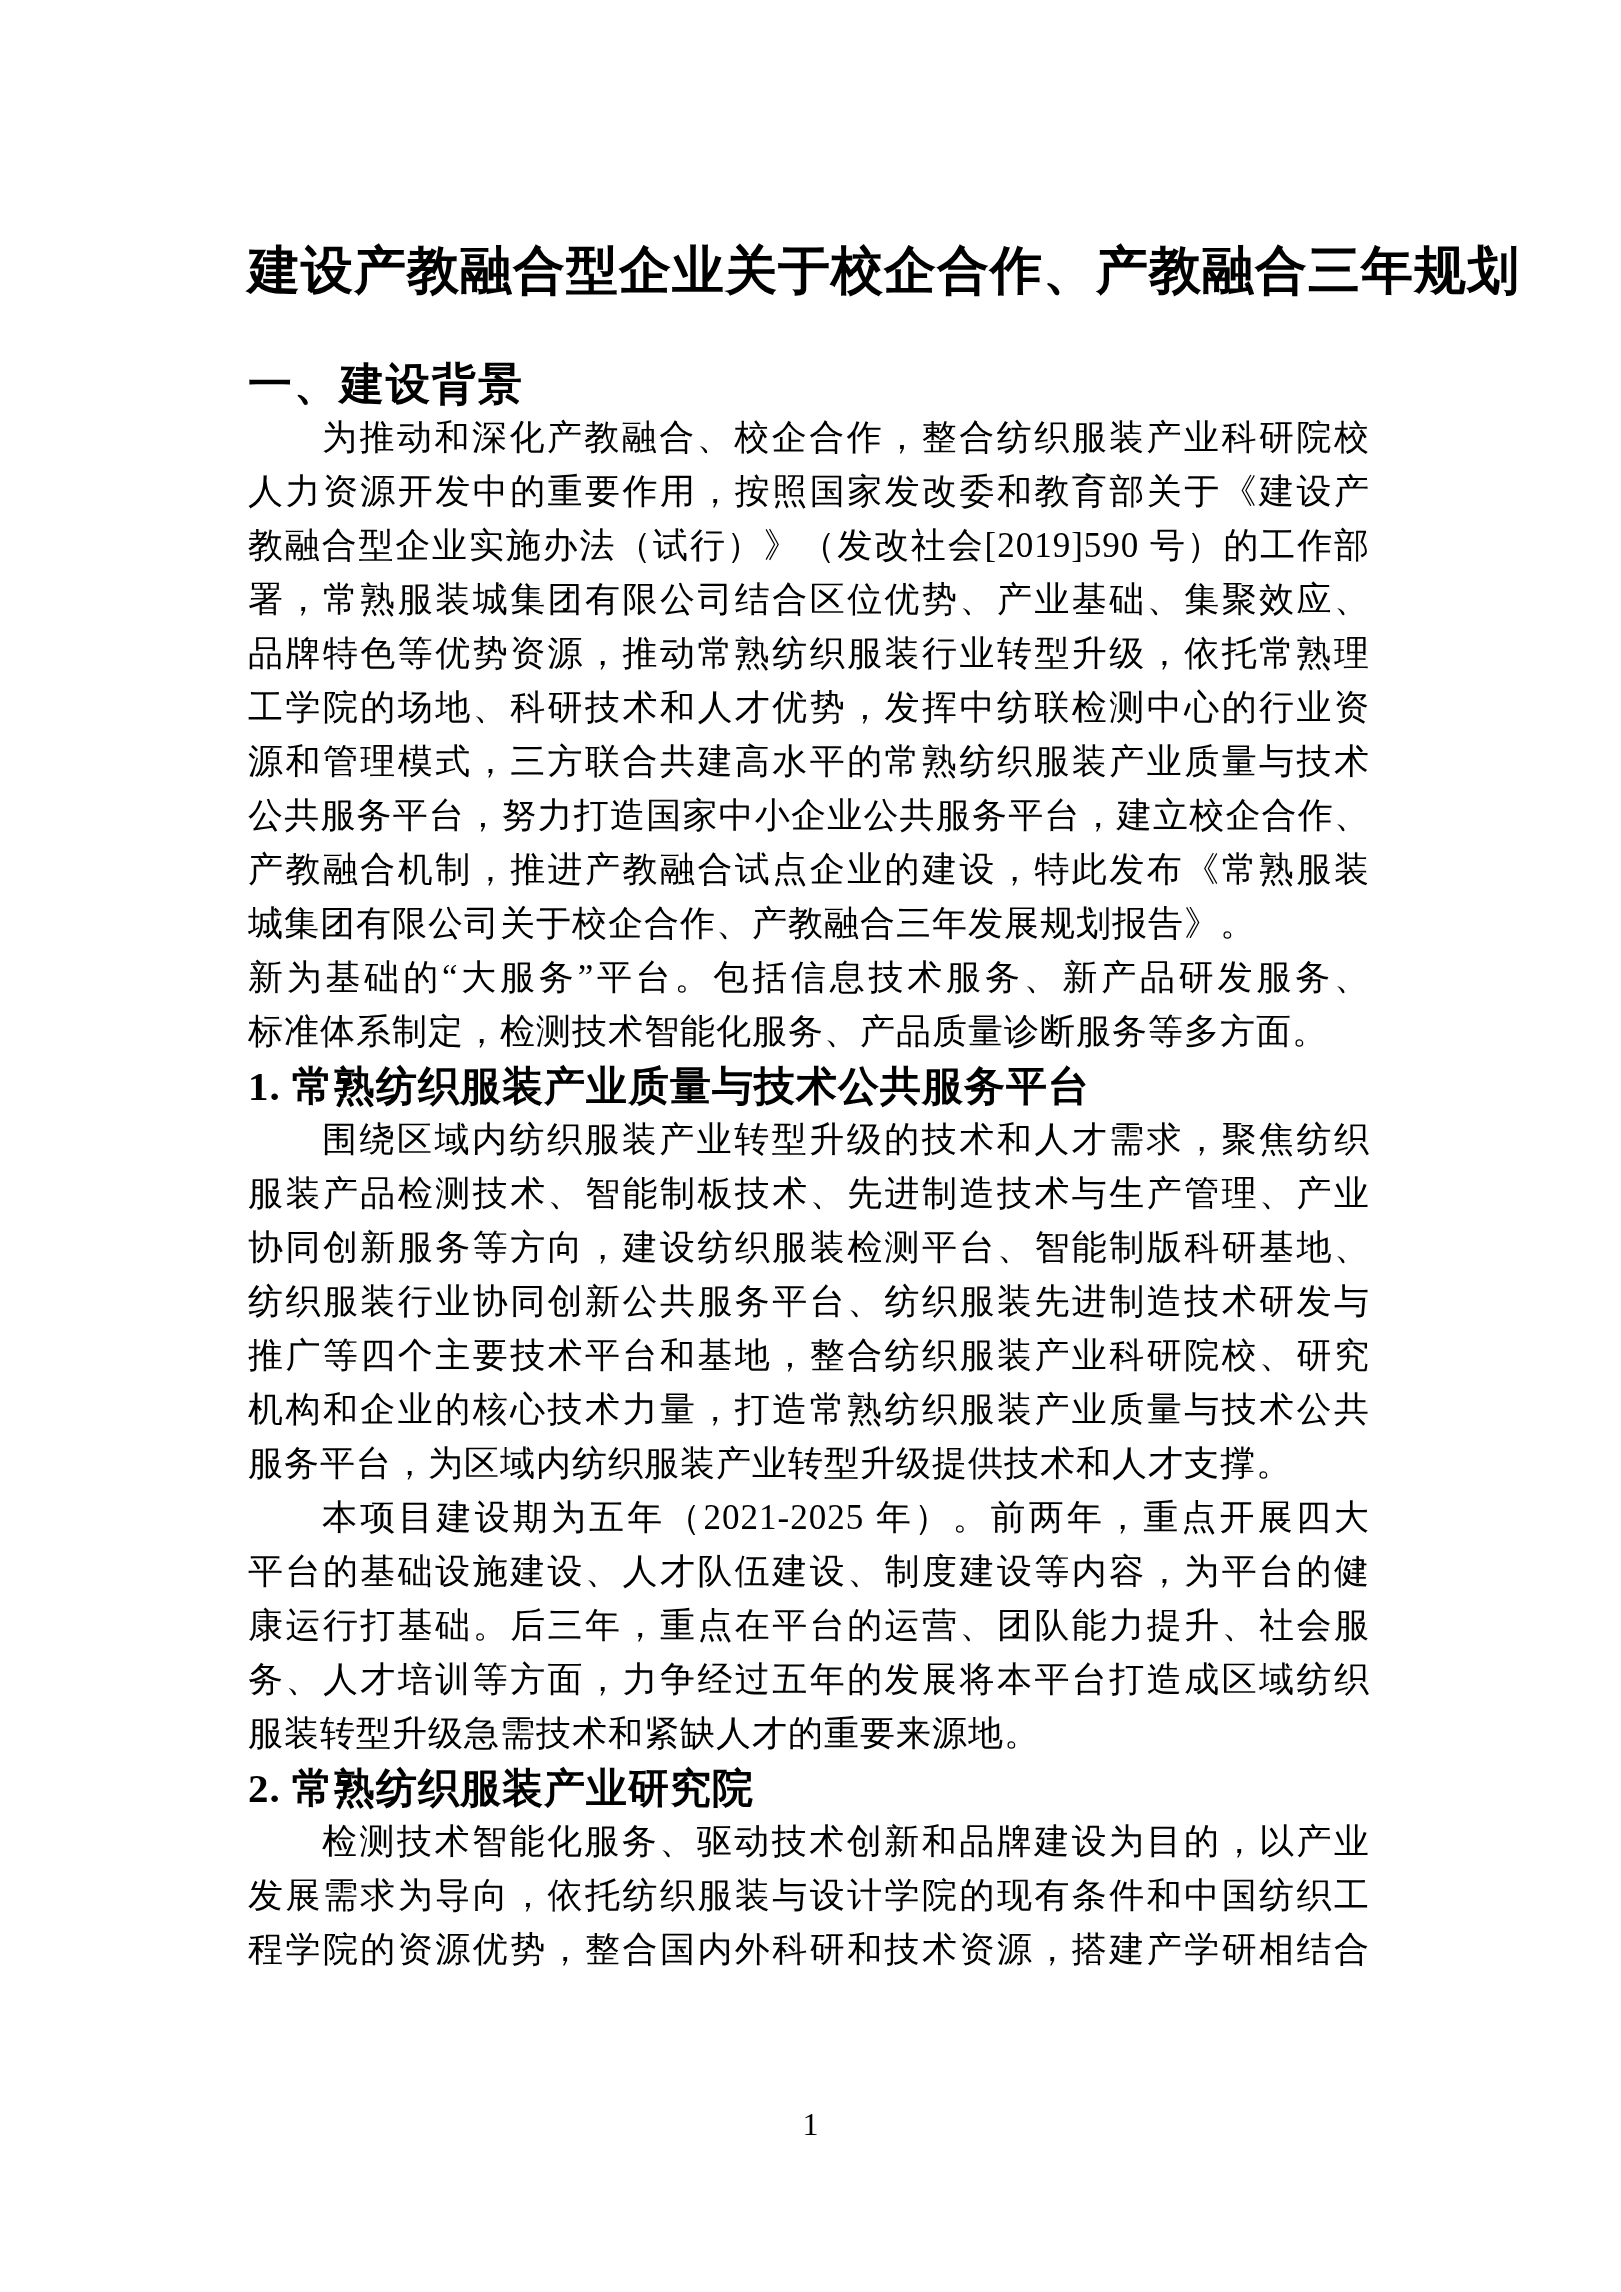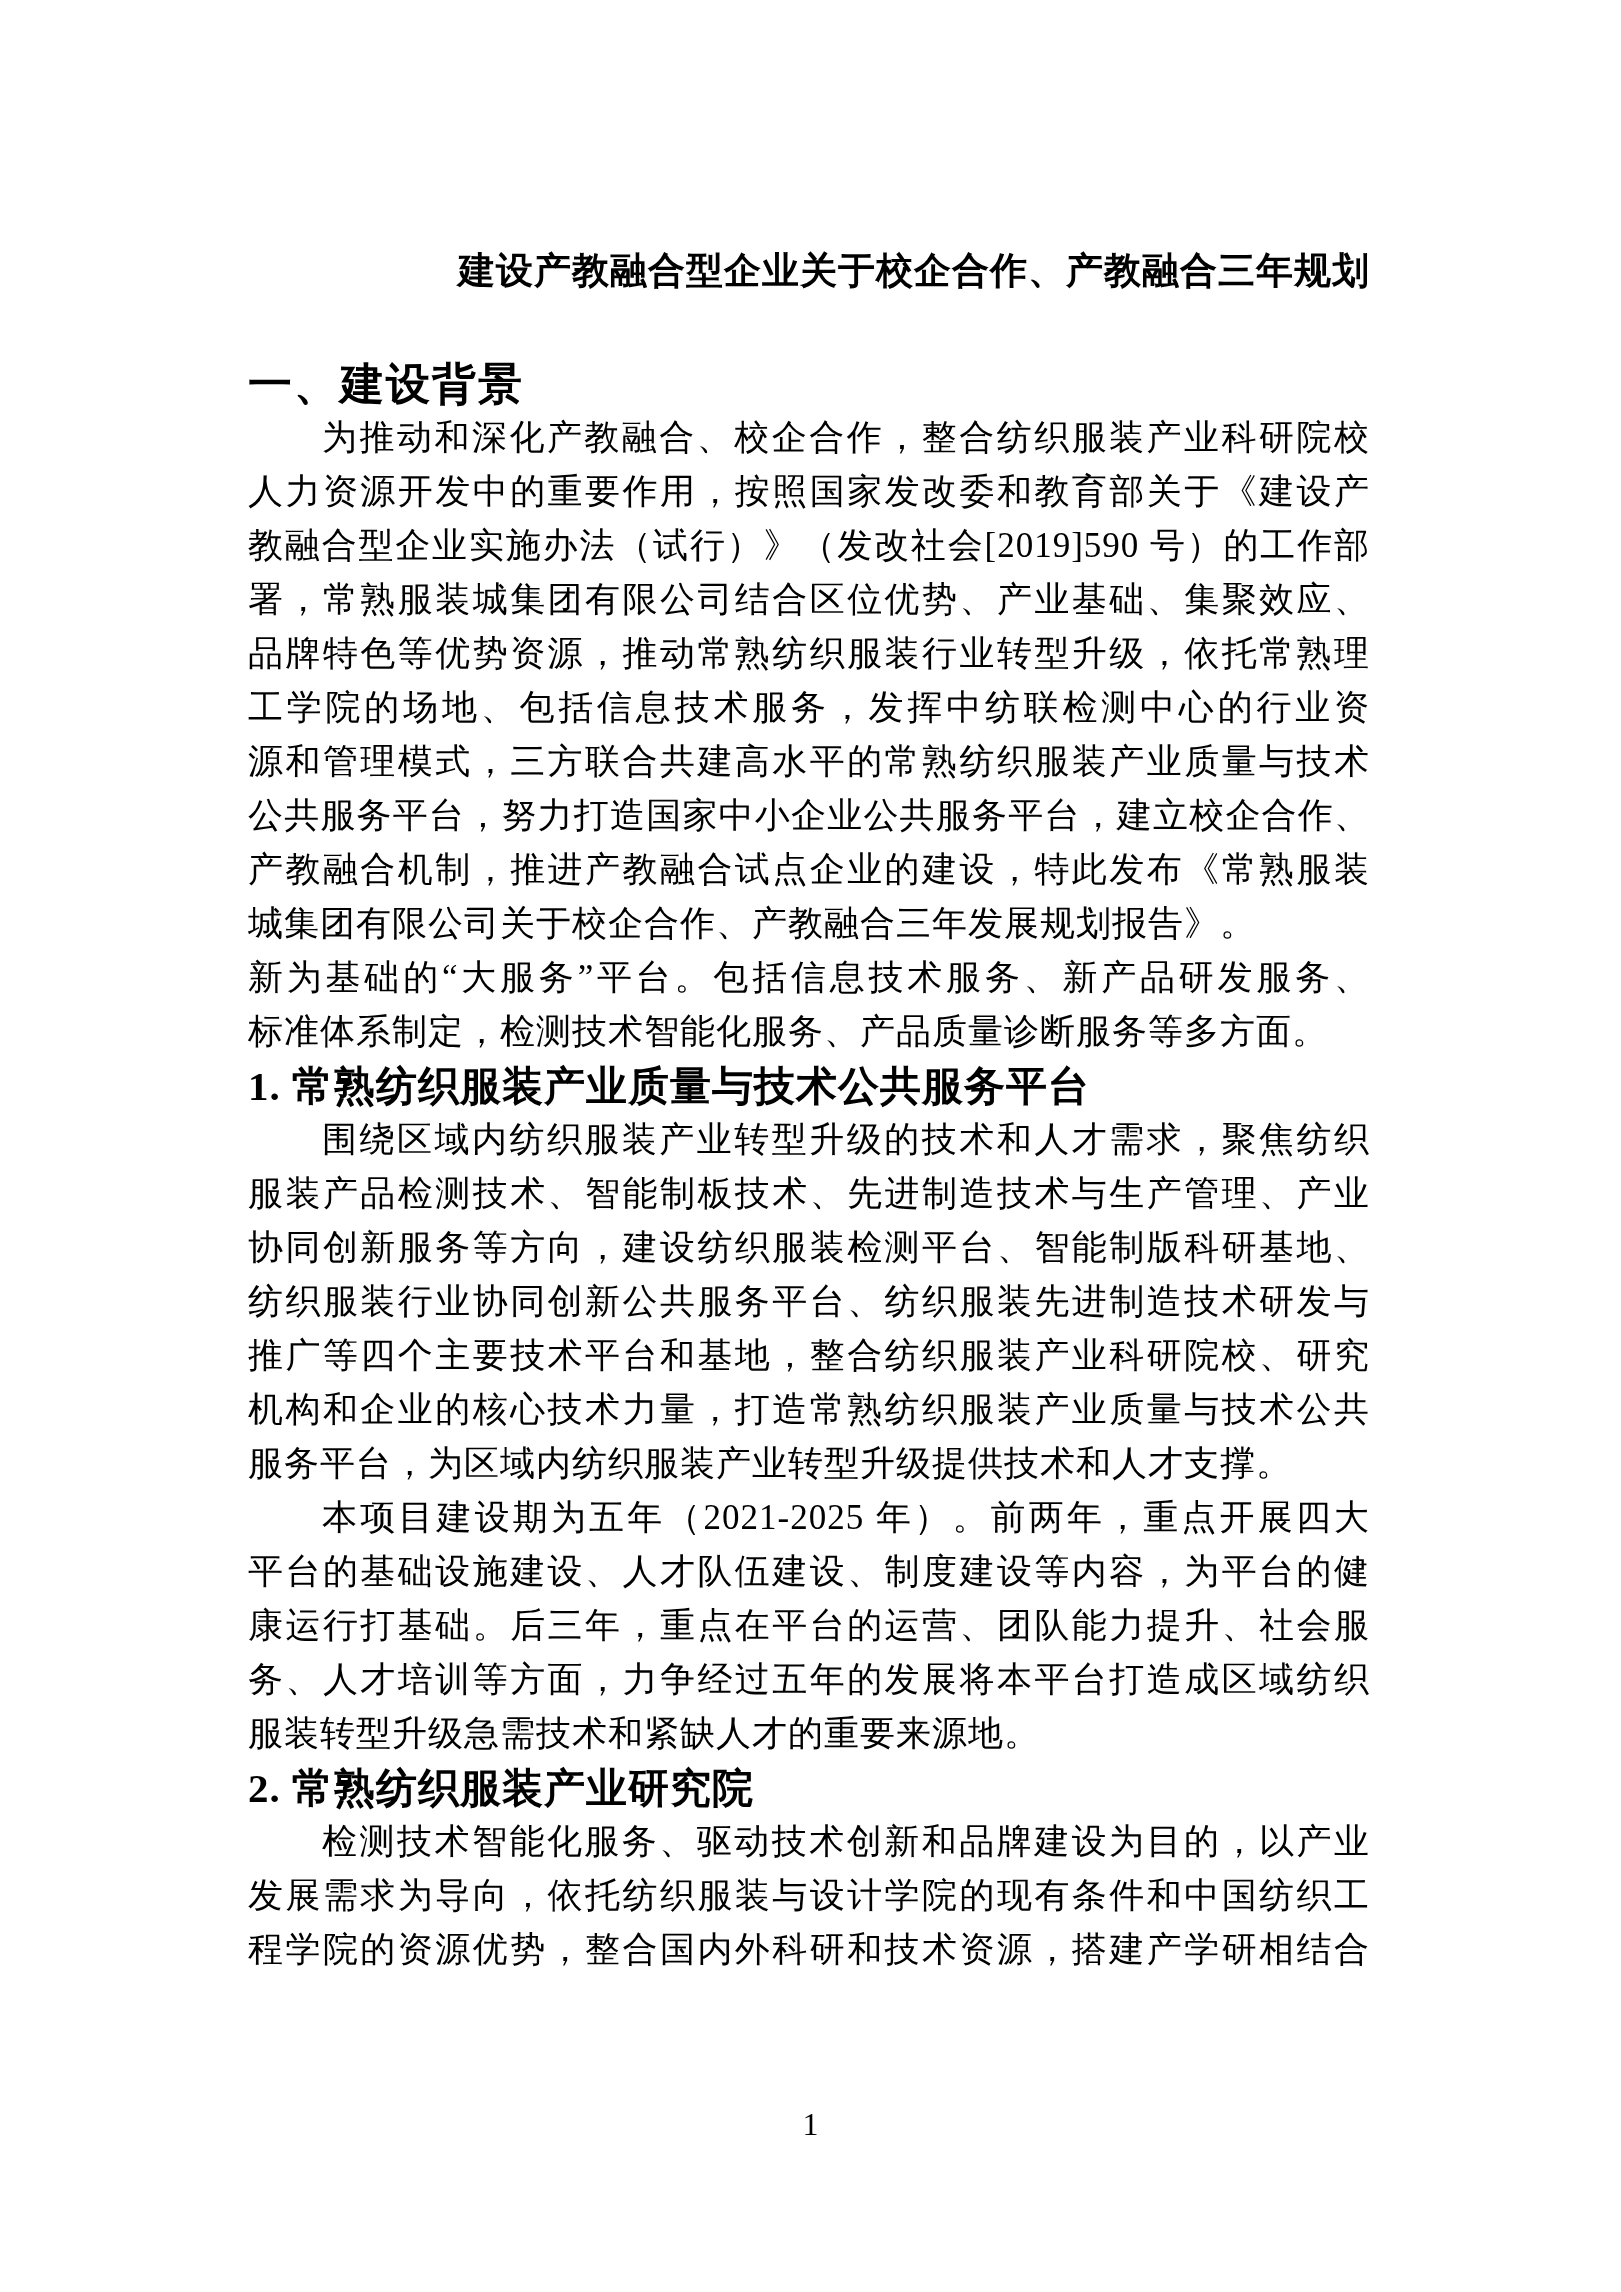--- a/index.html
+++ b/index.html
@@ -15,21 +15,21 @@
     background: #ffffff;
     color: #000000;
     box-sizing: border-box;
     padding: 241px 251px 0 248px;
     font-family: "Liberation Serif", "DejaVu Serif", serif;
     overflow: hidden;
   }
   .doc-title {
     font-family: "Liberation Sans", "DejaVu Sans", sans-serif;
     font-weight: bold;
-    font-size: 37px;
+    font-size: 52px;
     line-height: 59px;
     text-align: right;
     letter-spacing: 1px;
     white-space: nowrap;
   }
   .doc-body {
     margin-top: 57px;
   }
   .h1 {
     font-family: Liberation Sans, sans-serif;
@@ -81,21 +81,21 @@
   <div class="doc-title">建设产教融合型企业关于校企合作、产教融合三年规划</div>
 
   <div class="doc-body">
       <div class="h1">一、建设背景</div>
       <div class="para">
         <div class="line first">为推动和深化产教融合、校企合作，整合纺织服装产业科研院校</div>
         <div class="line">人力资源开发中的重要作用，按照国家发改委和教育部关于《建设产</div>
         <div class="line">教融合型企业实施办法（试行）》（发改社会[2019]590 号）的工作部</div>
         <div class="line">署，常熟服装城集团有限公司结合区位优势、产业基础、集聚效应、</div>
         <div class="line">品牌特色等优势资源，推动常熟纺织服装行业转型升级，依托常熟理</div>
-        <div class="line">工学院的场地、包括信息技术服务，发挥中纺联检测中心的行业资</div>
+        <div class="line">工学院的场地、科研技术和人才优势，发挥中纺联检测中心的行业资</div>
         <div class="line">源和管理模式，三方联合共建高水平的常熟纺织服装产业质量与技术</div>
         <div class="line">公共服务平台，努力打造国家中小企业公共服务平台，建立校企合作、</div>
         <div class="line">产教融合机制，推进产教融合试点企业的建设，特此发布《常熟服装</div>
         <div class="line last">城集团有限公司关于校企合作、产教融合三年发展规划报告》。</div>
       </div>
       <div class="para">
         <div class="line">新为基础的“大服务”平台。包括信息技术服务、新产品研发服务、</div>
         <div class="line last">标准体系制定，检测技术智能化服务、产品质量诊断服务等多方面。</div>
       </div>
       <div class="h2">1.  常熟纺织服装产业质量与技术公共服务平台</div>

